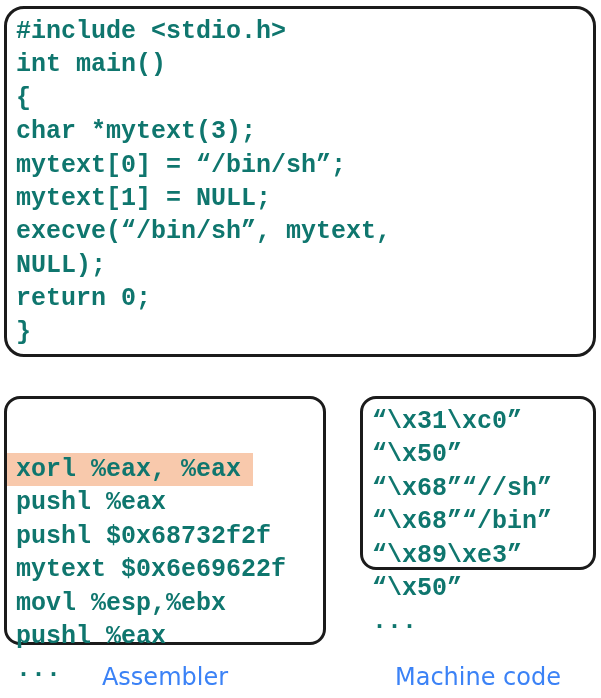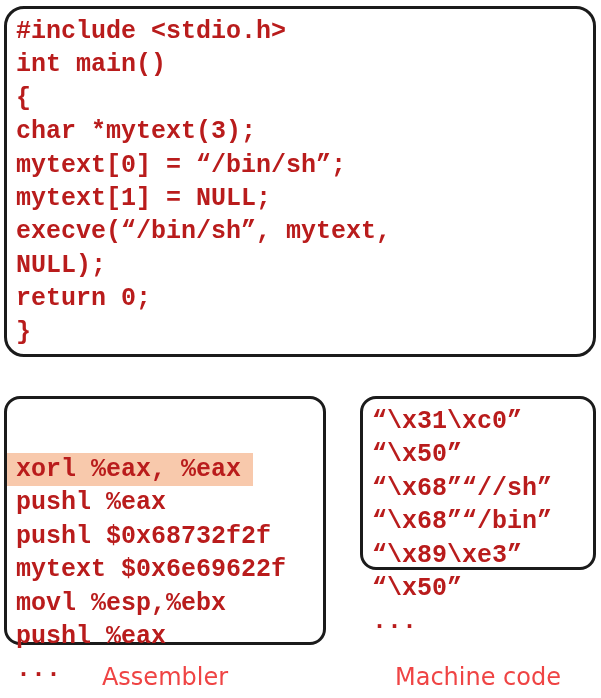--- a/index.html
+++ b/index.html
@@ -19,37 +19,37 @@
   }
   #c-box   { left: 4px;   top: 6px;   width: 592px; height: 351px; padding-top: 6px; }
   #asm-box { left: 4px;   top: 396px; width: 322px; height: 249px; padding-top: 6px; border-radius: 16px; }
   #mc-box  { left: 360px; top: 396px; width: 236px; height: 174px; padding-top: 6px; border-radius: 16px; }
 
   .code-line {
     font-family: "Liberation Mono", monospace;
     font-size: 25px;
     font-weight: 700;
     line-height: 33.4px;
-    color: #b91c1c;
+    color: #0f766e;
     white-space: pre;
     padding: 0 0 0 9px;
   }
   .highlight {
     background: #f8c9ac;
     width: max-content;
     padding-right: 12px;
     margin-top: 48px;
   }
 
   .caption {
     position: absolute;
     top: 663px;
     font-family: "DejaVu Sans", sans-serif;
     font-size: 24px;
-    color: #ef4444;
+    color: #3b82f6;
     text-align: center;
   }
   #asm-caption { left: 4px;   width: 322px; }
   #mc-caption  { left: 360px; width: 236px; }
 </style>
 </head>
 <body>
 
 <div class="box" id="c-box">
   <div class="code-line">#include &lt;stdio.h&gt;</div>

